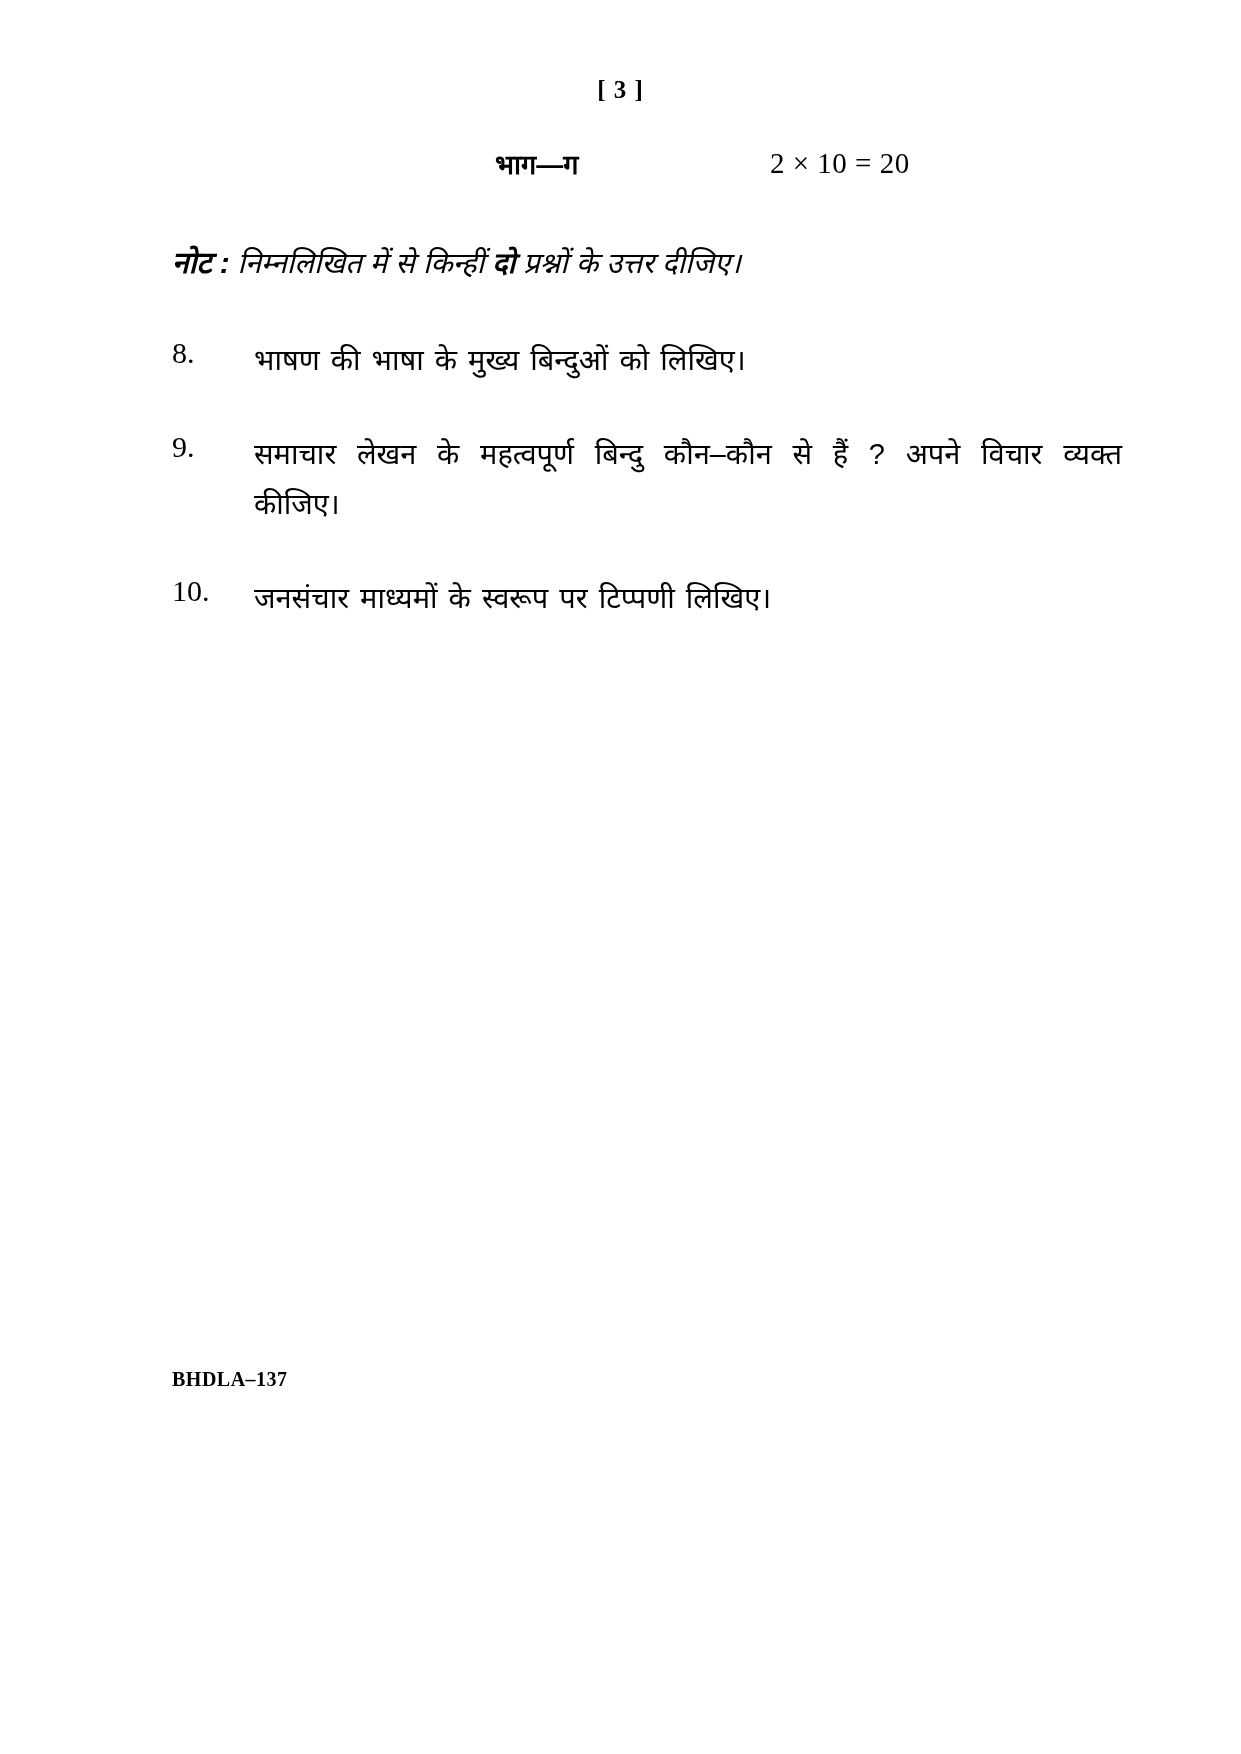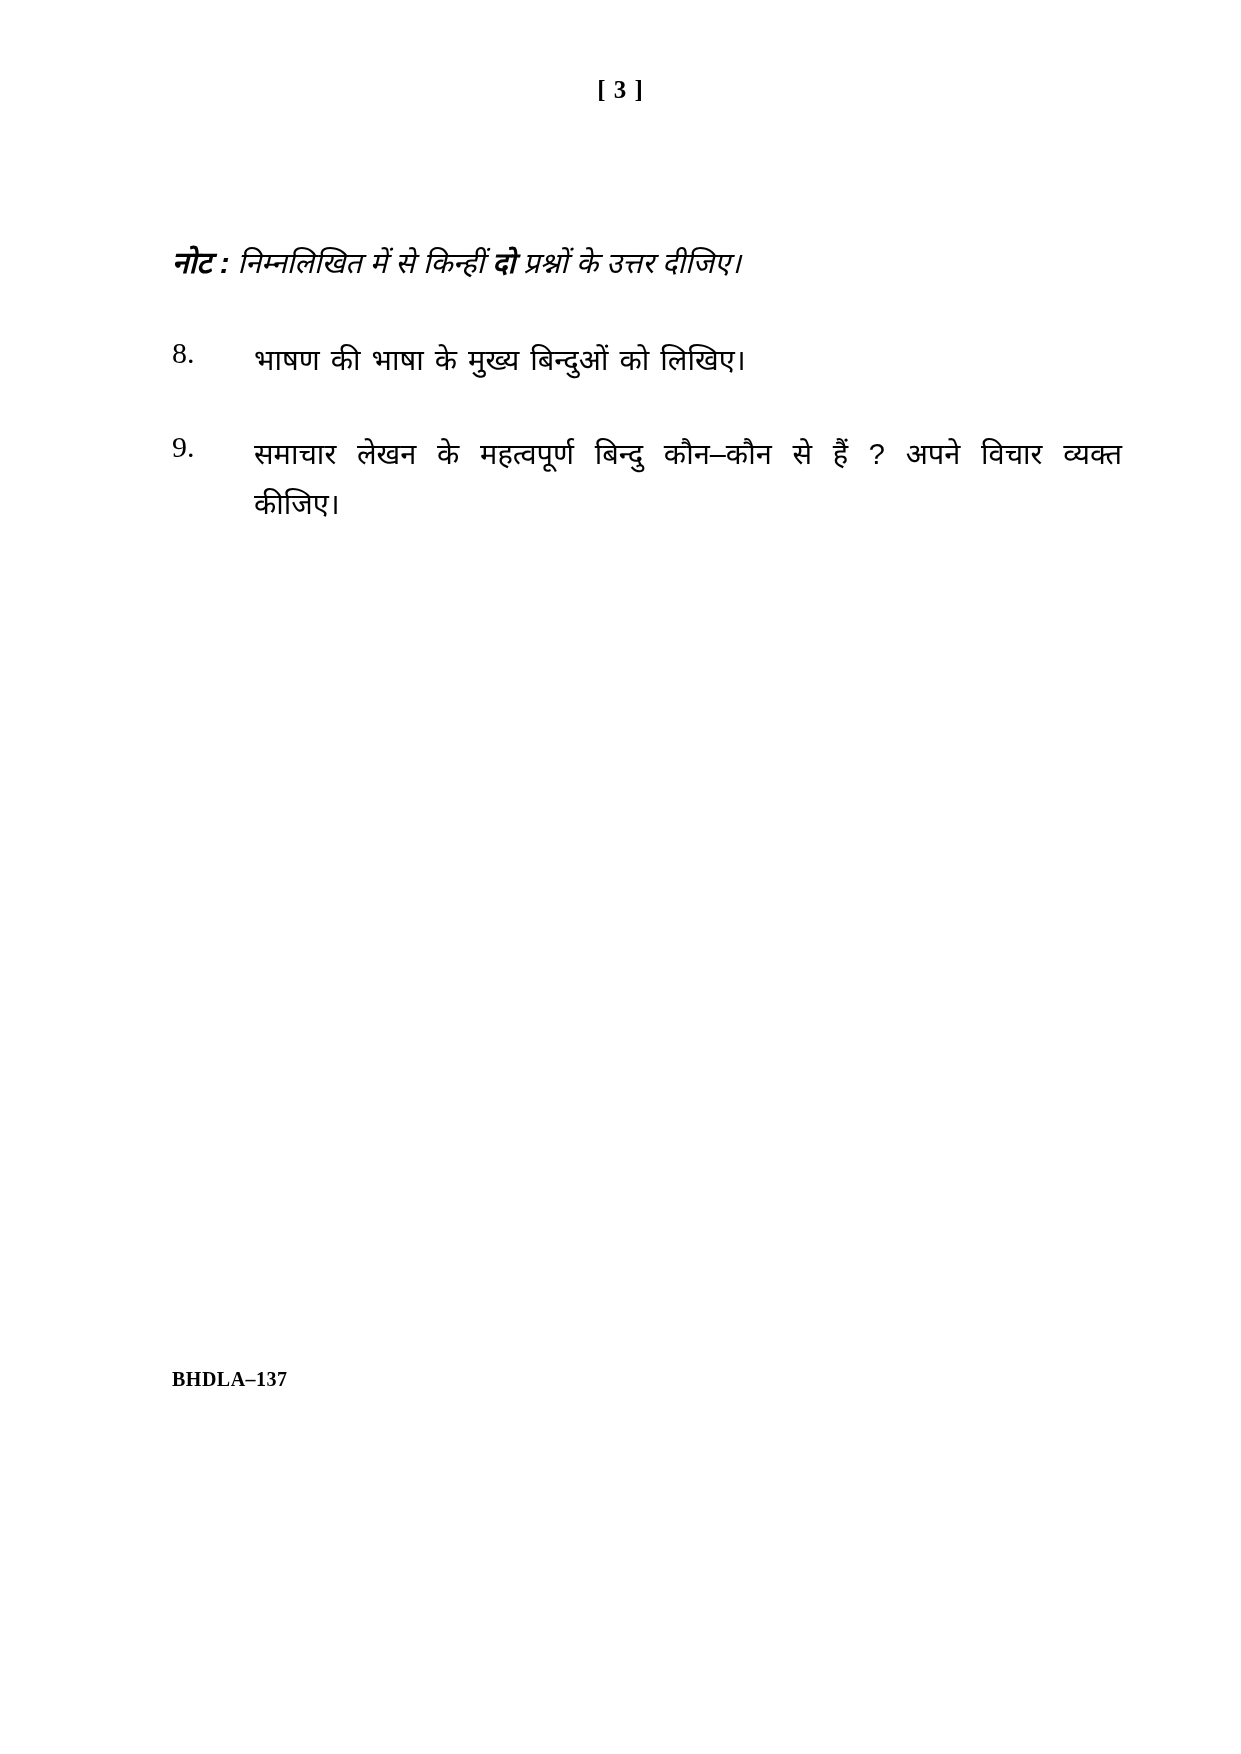--- a/index.html
+++ b/index.html
@@ -132,36 +132,44 @@
     letter-spacing: 0.5px;
   }
 </style>
 </head>
 <body>
 
 <div class="page">
 
   <div class="page-number">[ 3 ]</div>
 
+  <div class="section-row">
+    <div class="section-title">भाग—ग</div>
+    <div class="section-marks">2 × 10 = 20</div>
+  </div>
 
   <div class="note-line">
     <span class="note-label">नोट :</span>
     <span class="note-text"><span>निम्नलिखित में से किन्हीं </span><b>दो</b><span> प्रश्नों के उत्तर दीजिए।</span></span>
   </div>
 
   <div class="q-list">
 
     <div class="q-item">
       <span class="q-num">8.</span>
       <span class="q-text no-justify">भाषण की भाषा के मुख्य बिन्दुओं को लिखिए।</span>
     </div>
 
     <div class="q-item">
       <span class="q-num">9.</span>
       <span class="q-text">समाचार लेखन के महत्वपूर्ण बिन्दु कौन–कौन से हैं ? अपने विचार व्यक्त कीजिए।</span>
     </div>
 
+    <div class="q-item">
+      <span class="q-num">10.</span>
+      <span class="q-text no-justify">जनसंचार माध्यमों के स्वरूप पर टिप्पणी लिखिए।</span>
+    </div>
 
   </div>
 
   <div class="footer-code">BHDLA–137</div>
 
 </div>
 
 </body></html>

